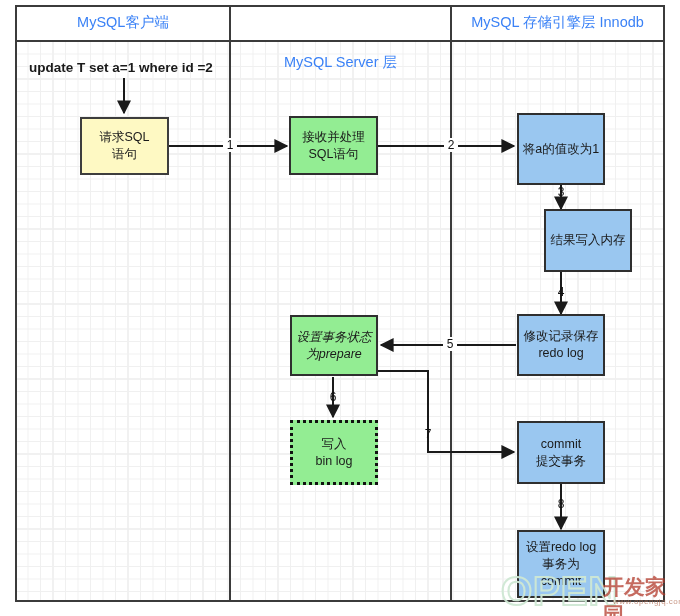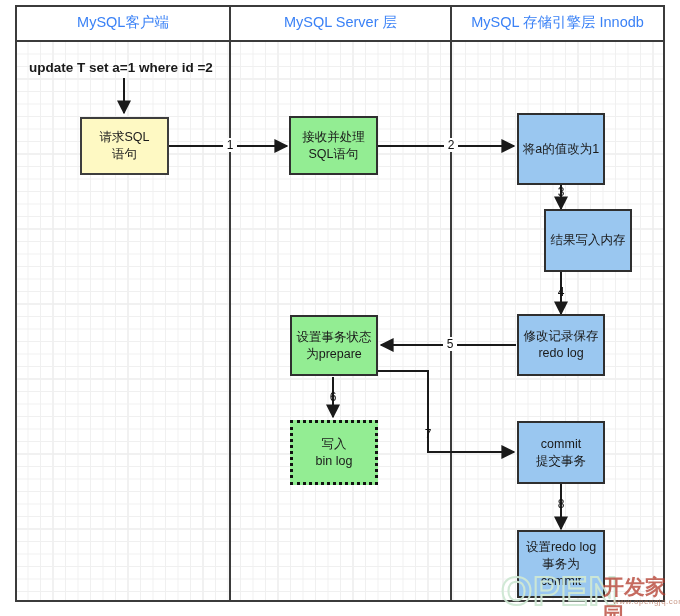--- a/index.html
+++ b/index.html
@@ -70,21 +70,21 @@
     position: absolute;
     top: 5px;
     height: 35px;
     line-height: 35px;
     text-align: center;
     font-size: 14.5px;
     color: #3b82f6;
     white-space: nowrap;
   }
   .lane-header.h1 { left: 17px;  width: 212px; }
-  .lane-header.h2 { left: 231px; width: 219px; }
+  .lane-header.h2 { left: 231px; width: 219px; margin-top: 40px; }
   .lane-header.h3 { left: 452px; width: 211px; }
 
   
   .node {
     position: absolute;
     box-sizing: border-box;
     display: flex;
     align-items: center;
     justify-content: center;
     text-align: center;
@@ -221,21 +221,21 @@
   <div class="edge-label" style="left:327px; top:390px; width:12px;">6</div>
   <div class="edge-label" style="left:422px; top:427px; width:12px;">7</div>
   <div class="edge-label" style="left:555px; top:497px; width:12px;">8</div>
 
   <div class="node orange" style="left:80px; top:117px; width:89px; height:58px;">请求SQL
 语句</div>
 
   <div class="node green" style="left:289px; top:116px; width:89px; height:59px;">接收并处理
 SQL语句</div>
 
-  <div class="node green" style="left:290px; top:315px; width:88px; height:61px;">设置事务状态
+  <div class="node green" style="left:290px; top:315px; width:88px; height:61px;font-style:italic;">设置事务状态
 为prepare</div>
 
   <div class="node green dashed" style="left:290px; top:420px; width:88px; height:65px;">写入
 bin log</div>
 
   <div class="node blue" style="left:517px; top:113px; width:88px; height:72px;">将a的值改为1</div>
 
   <div class="node blue" style="left:544px; top:209px; width:88px; height:63px;">结果写入内存</div>
 
   <div class="node blue" style="left:517px; top:314px; width:88px; height:62px;">修改记录保存

